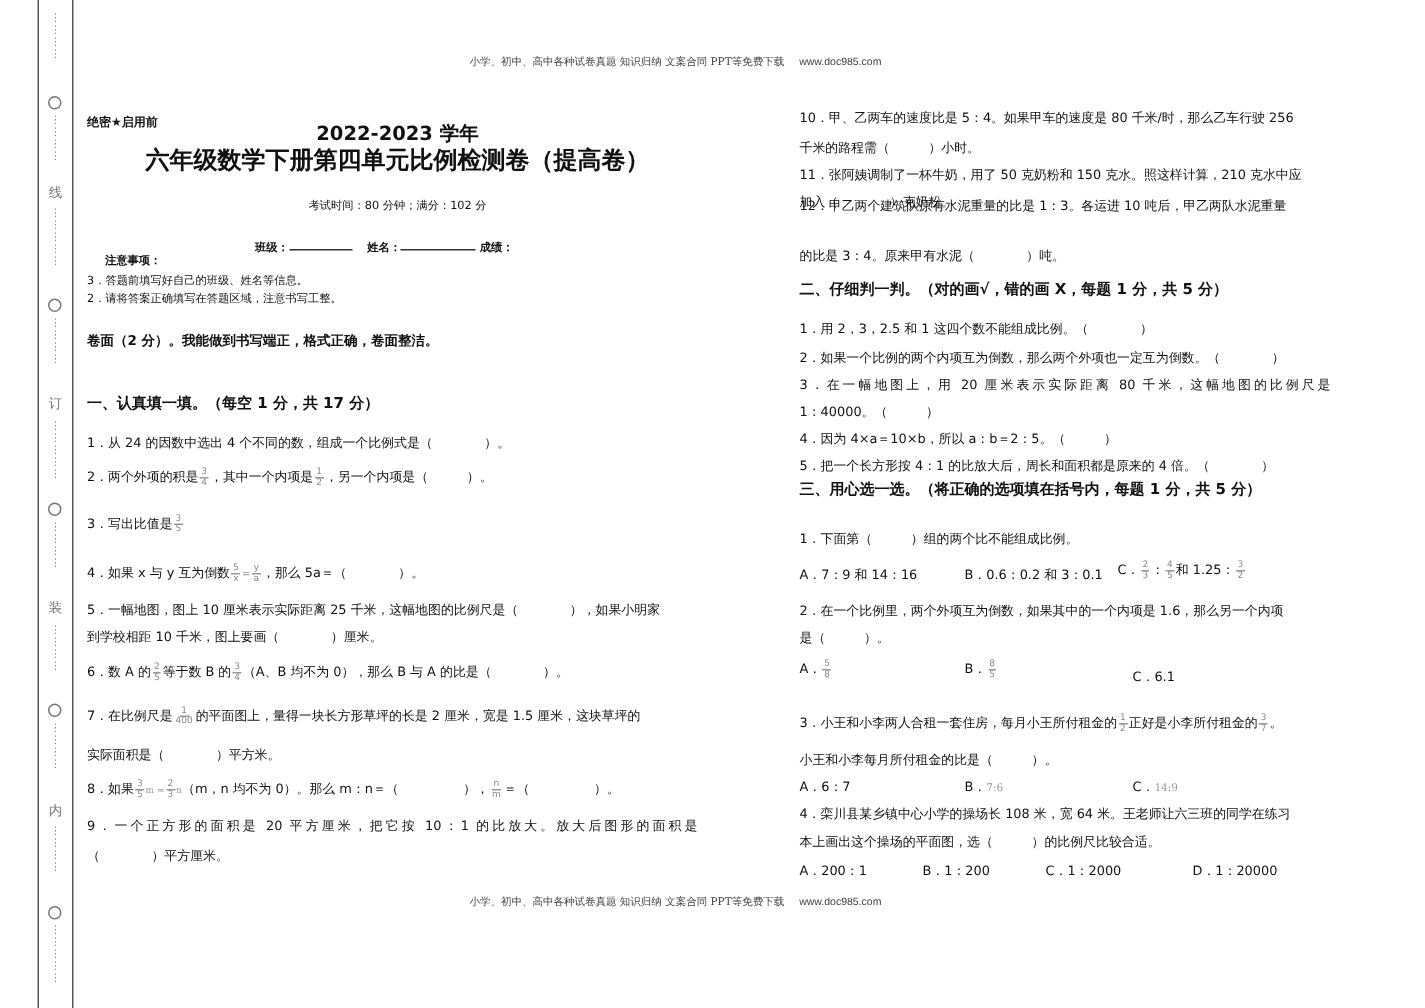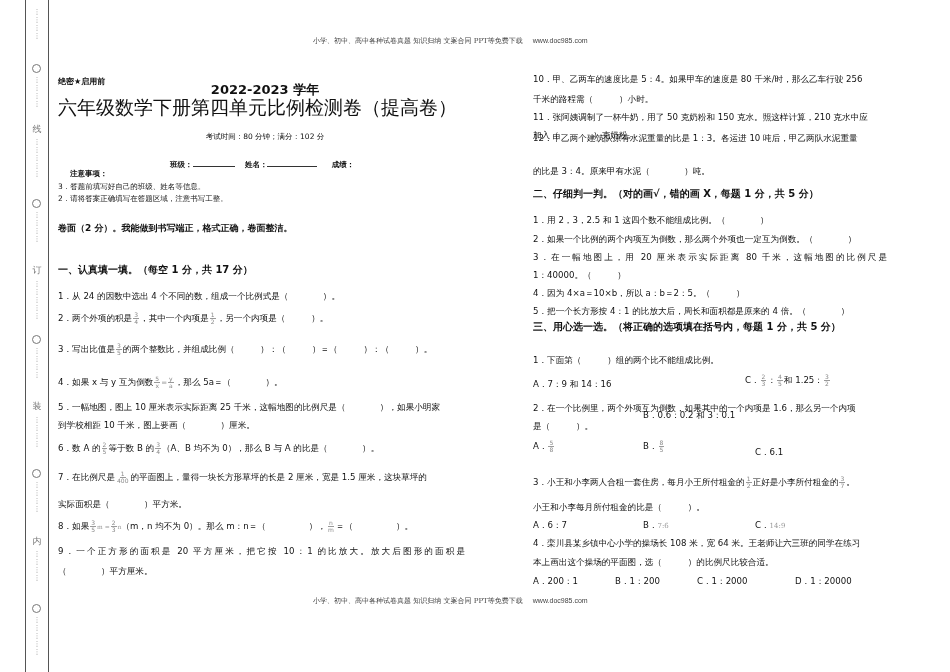--- a/index.html
+++ b/index.html
@@ -11,21 +11,21 @@
   .bdots{position:absolute;left:30px;width:14px;text-align:center;font-size:7px;color:#888;letter-spacing:0;line-height:8px;}
   .bcircle{position:absolute;left:32px;width:7px;height:7px;border:1px solid #777;border-radius:50%;}
   .watermark{position:absolute;font-family:"DejaVu Serif","Liberation Serif",serif;font-size:7px;color:#444;white-space:nowrap;}
   .watermark .url{font-family:"Liberation Sans",sans-serif;margin-left:10px;}
   .col{position:absolute;font-size:8.6px;line-height:12px;}
   .left{left:58px;top:0;width:414px;}
   .right{left:533px;top:0;width:366px;}
   .abs{position:absolute;white-space:nowrap;}
   .secret{font-size:8px;font-weight:bold;}
   .title1{font-size:13px;font-weight:bold;text-align:center;width:414px;}
-  .title2{font-size:19px;font-weight:normal;text-align:left;width:414px;}
+  .title2{font-size:16px;font-weight:bold;text-align:center;width:414px;}
   .small{font-size:7.5px;}
   .bold{font-weight:bold;}
   .h2{font-size:10px;font-weight:bold;}
   .blank{display:inline-block;border-bottom:1px solid #333;vertical-align:baseline;height:9px;}
   .frac{display:inline-flex;flex-direction:column;align-items:center;vertical-align:middle;font-size:6px;line-height:6px;color:#888;margin:0 1px;}
   .frac .n{border-bottom:0.6px solid #999;padding:0 1px;}
   .frac .d{padding:0 1px;}
   .gray{color:#999;font-family:"DejaVu Serif",serif;}
   .opt{position:absolute;white-space:nowrap;}
   .just{text-align:justify;text-align-last:justify;display:block;}
@@ -66,21 +66,21 @@
 
 <div class="col left">
   <div class="abs secret" style="top:76px;left:0;">绝密★启用前</div>
   <div class="abs title1" style="top:84px;left:0;">2022-2023 学年</div>
   <div class="abs title2" style="top:101px;left:0;">六年级数学下册第四单元比例检测卷（提高卷）</div>
   <div class="abs small" style="top:131px;left:0;width:414px;text-align:center;">考试时间：80 分钟；满分：102 分</div>
 
   <div class="abs small" style="top:157px;left:112px;">
     <span class="bold">班级：</span><span class="blank" style="width:42px;"></span>
     <span class="bold" style="margin-left:8px;">姓名：</span><span class="blank" style="width:50px;"></span>
-    <span class="bold" style="margin-left:12px;">成绩：</span>
+    <span class="bold" style="">成绩：</span>
   </div>
 
   <div class="abs small bold" style="top:168px;left:12px;">注意事项：</div>
   <div class="abs small" style="top:181px;left:0;">3．答题前填写好自己的班级、姓名等信息。</div>
   <div class="abs small" style="top:193px;left:0;">2．请将答案正确填写在答题区域，注意书写工整。</div>
 
   <div class="abs bold" style="top:222px;left:0;font-size:9px;">卷面（2 分）。我能做到书写端正，格式正确，卷面整洁。</div>
 
   <div class="abs h2" style="top:264px;left:0;">一、认真填一填。（每空 1 分，共 17 分）</div>
 
@@ -93,21 +93,21 @@
       </span><span>，其中一个内项是</span><span class="frac">
         <span class="n">1</span>
         <span class="d">2</span>
       </span><span>，另一个内项是（　　　）。</span>
   </div>
 
   <div class="abs" style="top:343px;left:0;">
     <span>3．写出比值是</span><span class="frac">
         <span class="n">3</span>
         <span class="d">5</span>
-      </span><span>的两个整数比，并组成比例（　　　）：（　　　）＝（　　　）：（　　　）。</span>
+      </span>
   </div>
 
   <div class="abs" style="top:376px;left:0;">
     <span>4．如果 x 与 y 互为倒数</span><span class="frac">
         <span class="n">5</span>
         <span class="d">x</span>
       </span><span class="gray" style="font-size:7px;">=</span><span class="frac">
         <span class="n">y</span>
         <span class="d">a</span>
       </span><span>，那么 5a＝（　　　　）。</span>
@@ -168,21 +168,21 @@
       <span class="just">3．在一幅地图上，用 20 厘米表示实际距离 80 千米，这幅地图的比例尺是</span>
     </div>
   <div class="abs" style="top:269px;left:0;">1：40000。（　　　）</div>
   <div class="abs" style="top:287px;left:0;">4．因为 4×a＝10×b，所以 a：b＝2：5。（　　　）</div>
   <div class="abs" style="top:305px;left:0;">5．把一个长方形按 4：1 的比放大后，周长和面积都是原来的 4 倍。（　　　　）</div>
 
   <div class="abs h2" style="top:321px;left:0;">三、用心选一选。（将正确的选项填在括号内，每题 1 分，共 5 分）</div>
   <div class="abs" style="top:354px;left:0;">1．下面第（　　　）组的两个比不能组成比例。</div>
 
   <div class="opt" style="top:378px;left:0;">A．7：9 和 14：16</div>
-  <div class="opt" style="top:378px;left:110px;margin-top:31px;">B．0.6：0.2 和 3：0.1</div>
+  <div class="opt" style="top:378px;left:110px;">B．0.6：0.2 和 3：0.1</div>
   <div class="opt" style="top:374px;left:212px;">
     <span>C．</span><span class="frac">
         <span class="n">2</span>
         <span class="d">3</span>
       </span><span>：</span><span class="frac">
         <span class="n">4</span>
         <span class="d">5</span>
       </span><span>和 1.25：</span><span class="frac">
         <span class="n">3</span>
         <span class="d">2</span>

